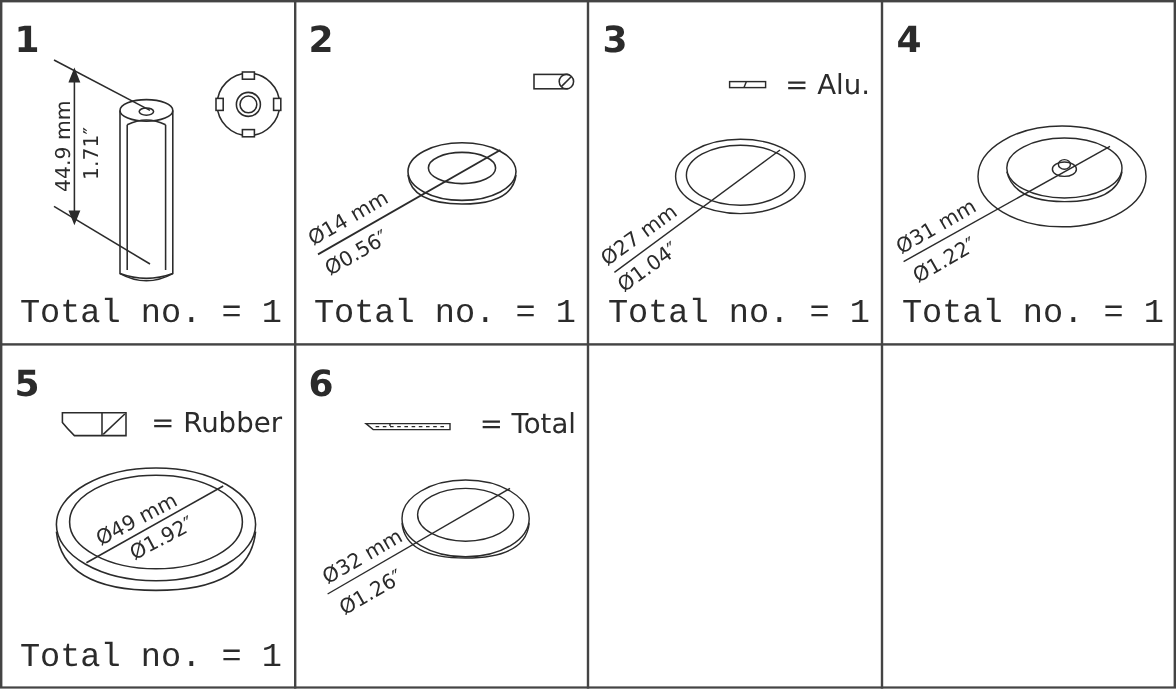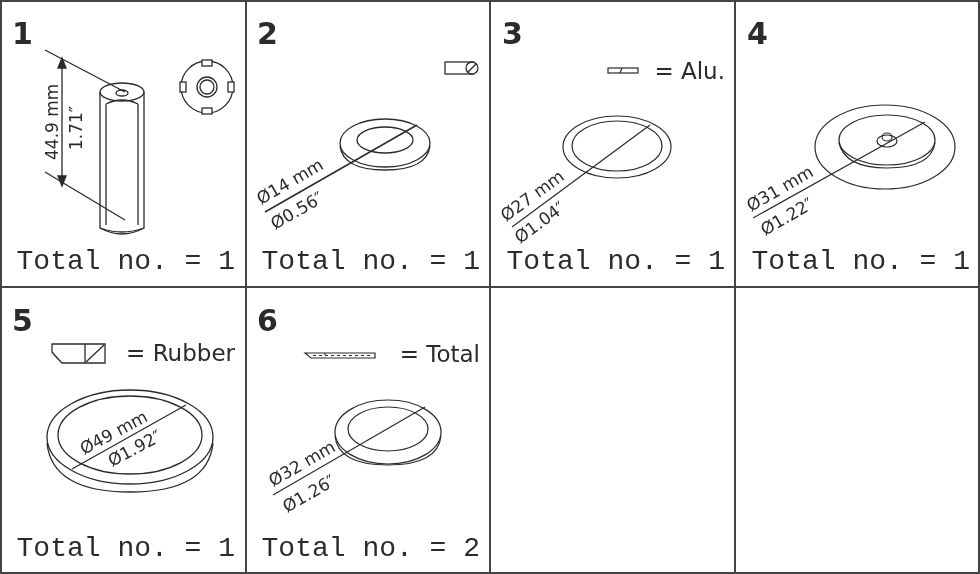--- a/index.html
+++ b/index.html
@@ -133,17 +133,16 @@
       <ellipse cx="143" cy="145" rx="53" ry="32"></ellipse>
       <path d="M90,149 Q93,178 143,178 Q193,178 196,149"></path>
       <ellipse cx="143" cy="142" rx="40" ry="22"></ellipse>
       <line x1="28" y1="208" x2="180" y2="120"></line>
     </g>
     <text font-size="17" transform="translate(28,200) rotate(-30)">Ø32 mm</text>
     <text font-size="17" transform="translate(42,226) rotate(-30)">Ø1.26″</text>
   </svg>
   <div class="num">6</div>
   <div class="label" style="top:54px">= Total</div>
-  <div class="total">Total no. = 2</div>
 </div>
 
 <div class="cell" style="left:490px;top:287px"></div>
 <div class="cell" style="left:735px;top:287px"></div>
 
 </body></html>

